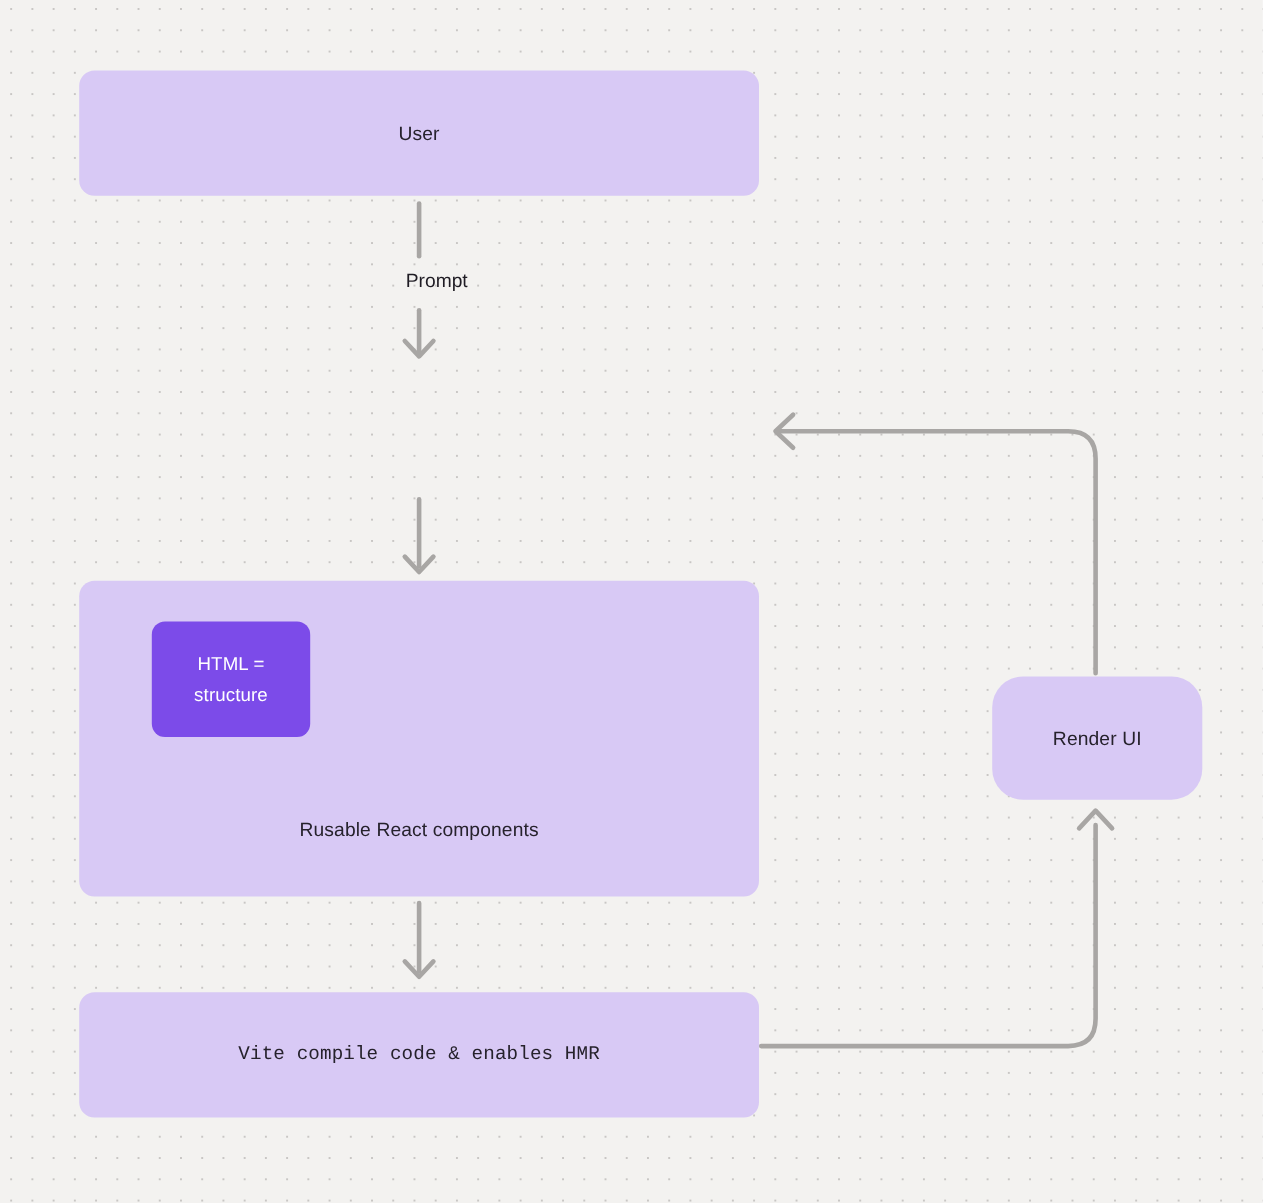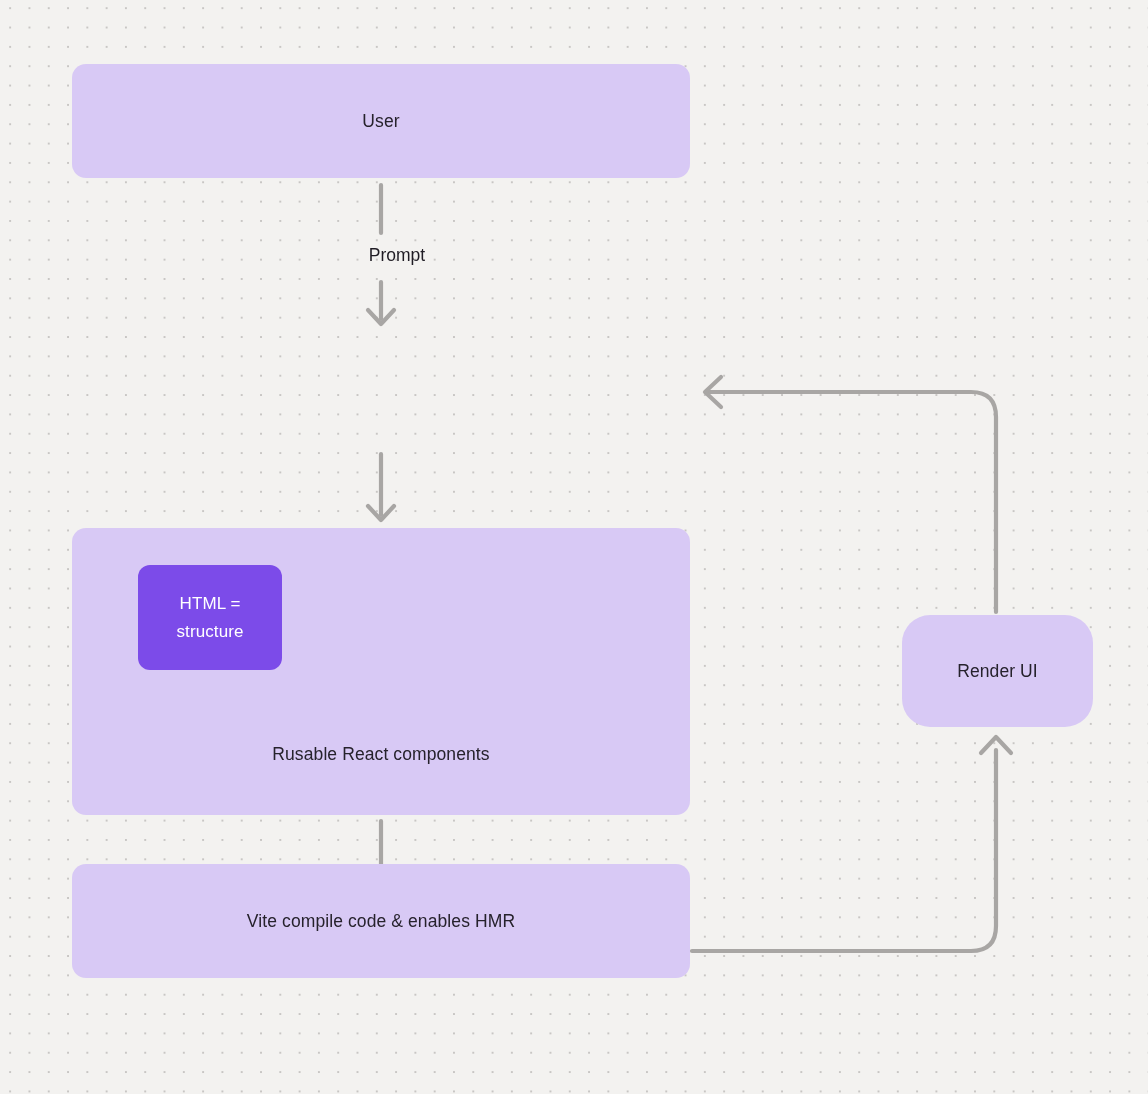--- a/index.html
+++ b/index.html
@@ -35,21 +35,21 @@
     display: flex;
     align-items: center;
     justify-content: center;
     color: #26222c;
     font-size: 17.5px;
     letter-spacing: 0.1px;
   }
   .node-user            { left: 72px; top: 64px;  width: 618px; height: 114px; }
   .node-webapp          { left: 72px; top: 334px; width: 618px; height: 114px; }
   .node-group           { left: 72px; top: 528px; width: 618px; height: 287px; display: block; }
-  .node-vite            { left: 72px; top: 864px; width: 618px; height: 114px; }
+  .node-vite            { left: 72px; top: 902px; width: 618px; height: 114px; font-family: Liberation Mono, monospace; }
   .node-render          { left: 902px; top: 615px; width: 191px; height: 112px; border-radius: 28px; }
   .child-row {
     position: absolute; left: 66px; top: 37px;
     display: flex; gap: 26px;
   }
   .child {
     width: 144px; height: 105px;
     background: #7c4be9;
     border-radius: 12px;
     color: #ffffff;

